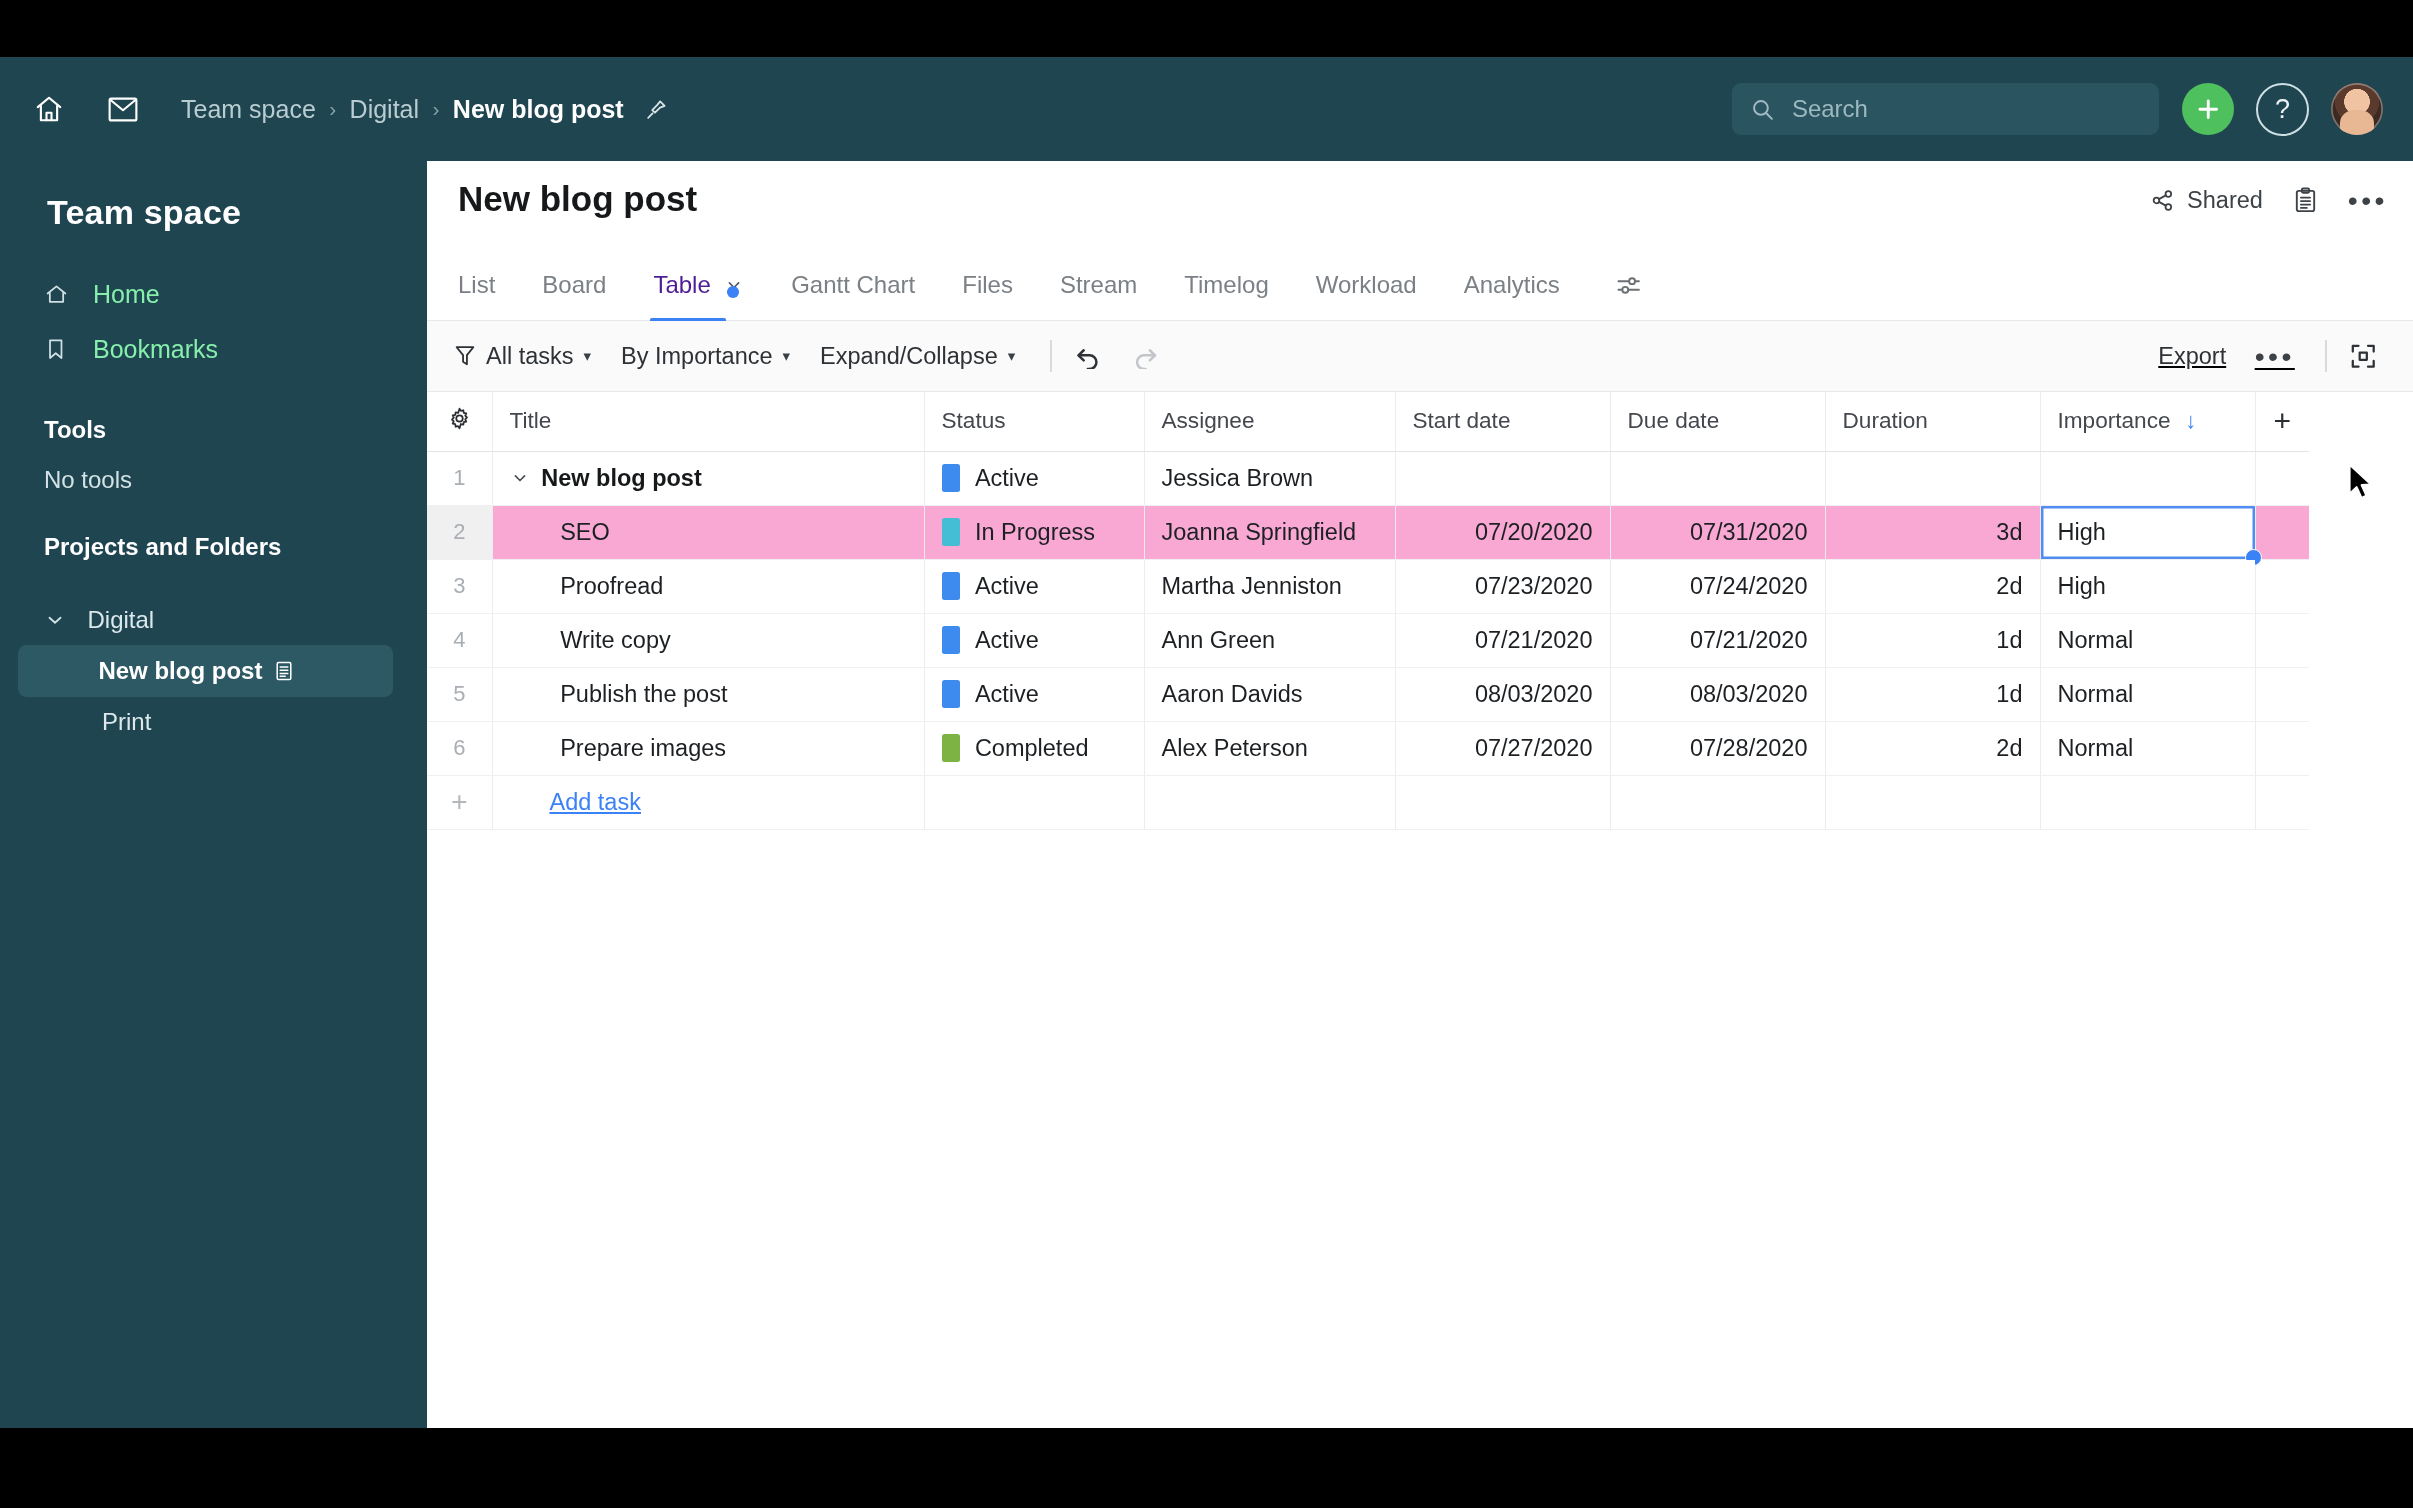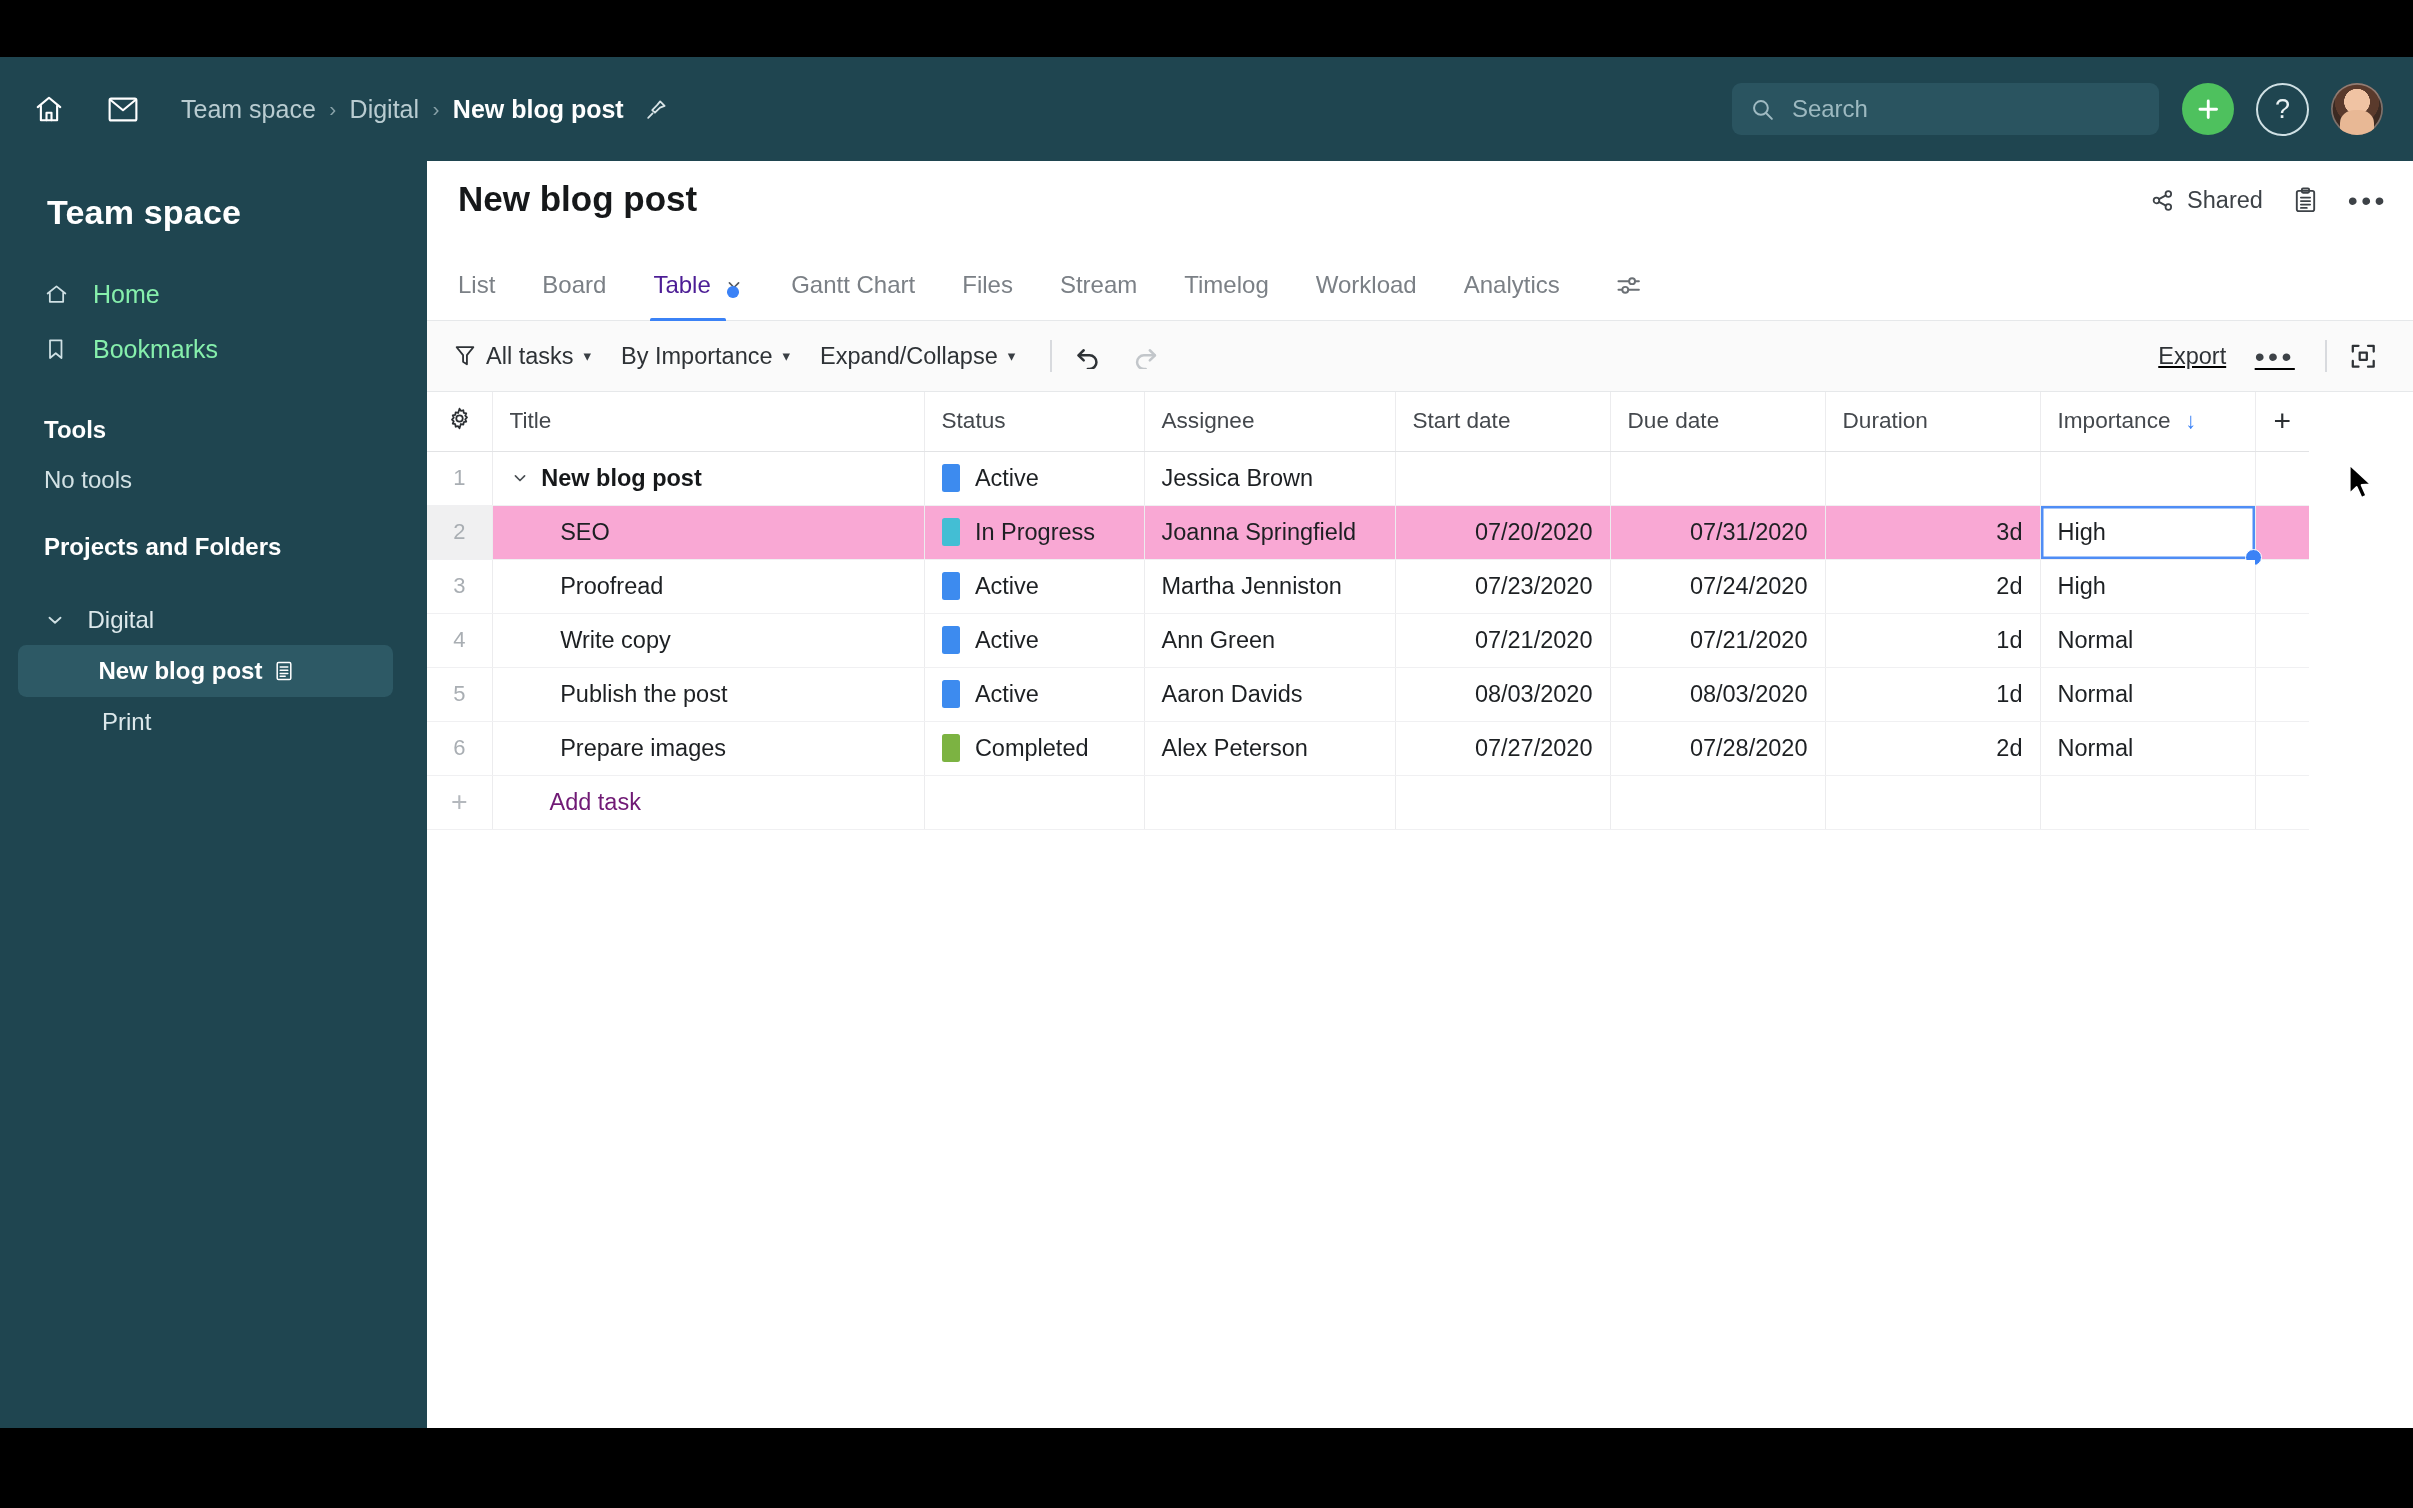--- a/index.html
+++ b/index.html
@@ -269,21 +269,21 @@
   td.imp-cell { position: relative; }
   td.imp-cell.sel {
     box-shadow: inset 0 0 0 2.5px #4f8df5;
     background: #ffffff;
   }
   .fill-handle {
     position: absolute; right: -7.5px; bottom: -7.5px;
     width: 15px; height: 15px; border-radius: 50%;
     background: #3b82f6; border: 1.7px solid #ffffff;
   }
-  .addtask-cell { color: #701a75; }
+  .addtask-cell { color: #3b82f6; text-decoration: underline; }
   .plusglyph { color: #b4b8bd; font-size: 28.5px; line-height: 1; }
   .gearglyph { color: #2b2f33; }
 
   .cursor {
     position: absolute; left: 2348px; top: 463px;
     width: 0; height: 0; pointer-events: none;
   }
 </style>
 </head>
 <body>

